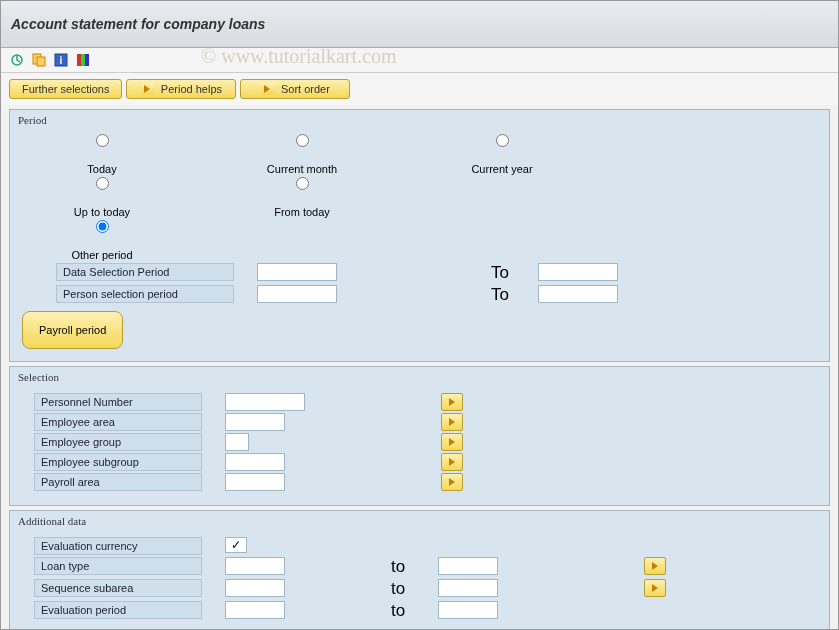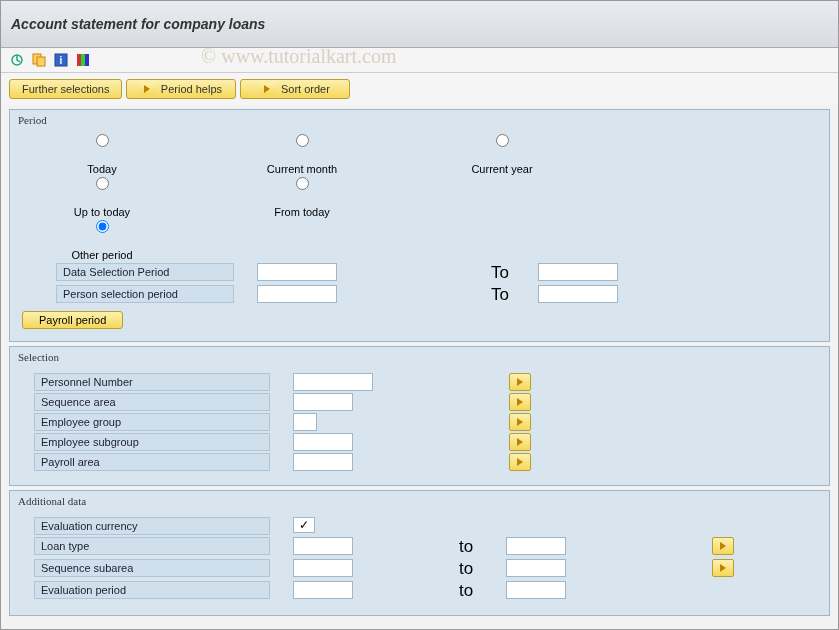--- a/index.html
+++ b/index.html
@@ -79,21 +79,21 @@
       padding: 6px 10px 10px 10px;
     }
     .period-radios { display:flex; flex-direction:column; gap:2px; }
     .radio-row { display:flex; align-items:center; gap:40px; }
     .radio-item { display:flex; align-items:center; gap:16px; width:160px;flex-direction:column; }
     input[type=radio] { margin:0; }
     .field-row {
       display:flex; align-items:flex-start; gap:23px; margin:2px 12px;
     }
     .field-label {
-      width: 236px;
+      width: 168px;
       background: #cfe0ec;
       border: 1px solid #b0c4d4;
       padding: 2px 6px;
       font-size: 11px;
       color: #223;
     }
     .field-label.indent { margin-left: 22px; width:178px;}
     .txt {
       border: 1px solid #9fb7c8;
       background: #fff;
@@ -115,22 +115,22 @@
       padding:0;
     }
     .arrow-btn::after {
       content:""; border-left:6px solid #c08000;
       border-top:4px solid transparent;
       border-bottom:4px solid transparent;
     }
     .pay-btn {
       background: linear-gradient(#fdf0b0, #f5d85a);
       border:1px solid #b8a030;
-      border-radius:3px;
-      padding:2px 16px;
+      border-radius:8px;
+      padding:12px 16px;
       font-size:11px;
       cursor:pointer;
       margin-top:4px;
     }
     .watermark {
       position:absolute; top:44px; left:200px;
       font-size:20px; color:#d8d0c0; font-family:Georgia,serif;
       pointer-events:none;
     }
     .check {
@@ -247,21 +247,21 @@
 <div class="group">
   <div class="group-title">Selection</div>
   <div class="group-body">
     <div class="field-row">
       <div class="field-label">Personnel Number</div>
       <input class="txt w80" style="">
       <span class="sel-arrow-col"></span>
       <button class="arrow-btn"></button>
     </div>
     <div class="field-row">
-      <div class="field-label">Sequence area</div>
+      <div class="field-label">Employee area</div>
       <input class="txt w60" style="">
       <span style="width:110px;display:inline-block"></span>
       <button class="arrow-btn"></button>
     </div>
     <div class="field-row">
       <div class="field-label">Employee group</div>
       <input class="txt w24" style="">
       <span style="width:146px;display:inline-block"></span>
       <button class="arrow-btn"></button>
     </div>

